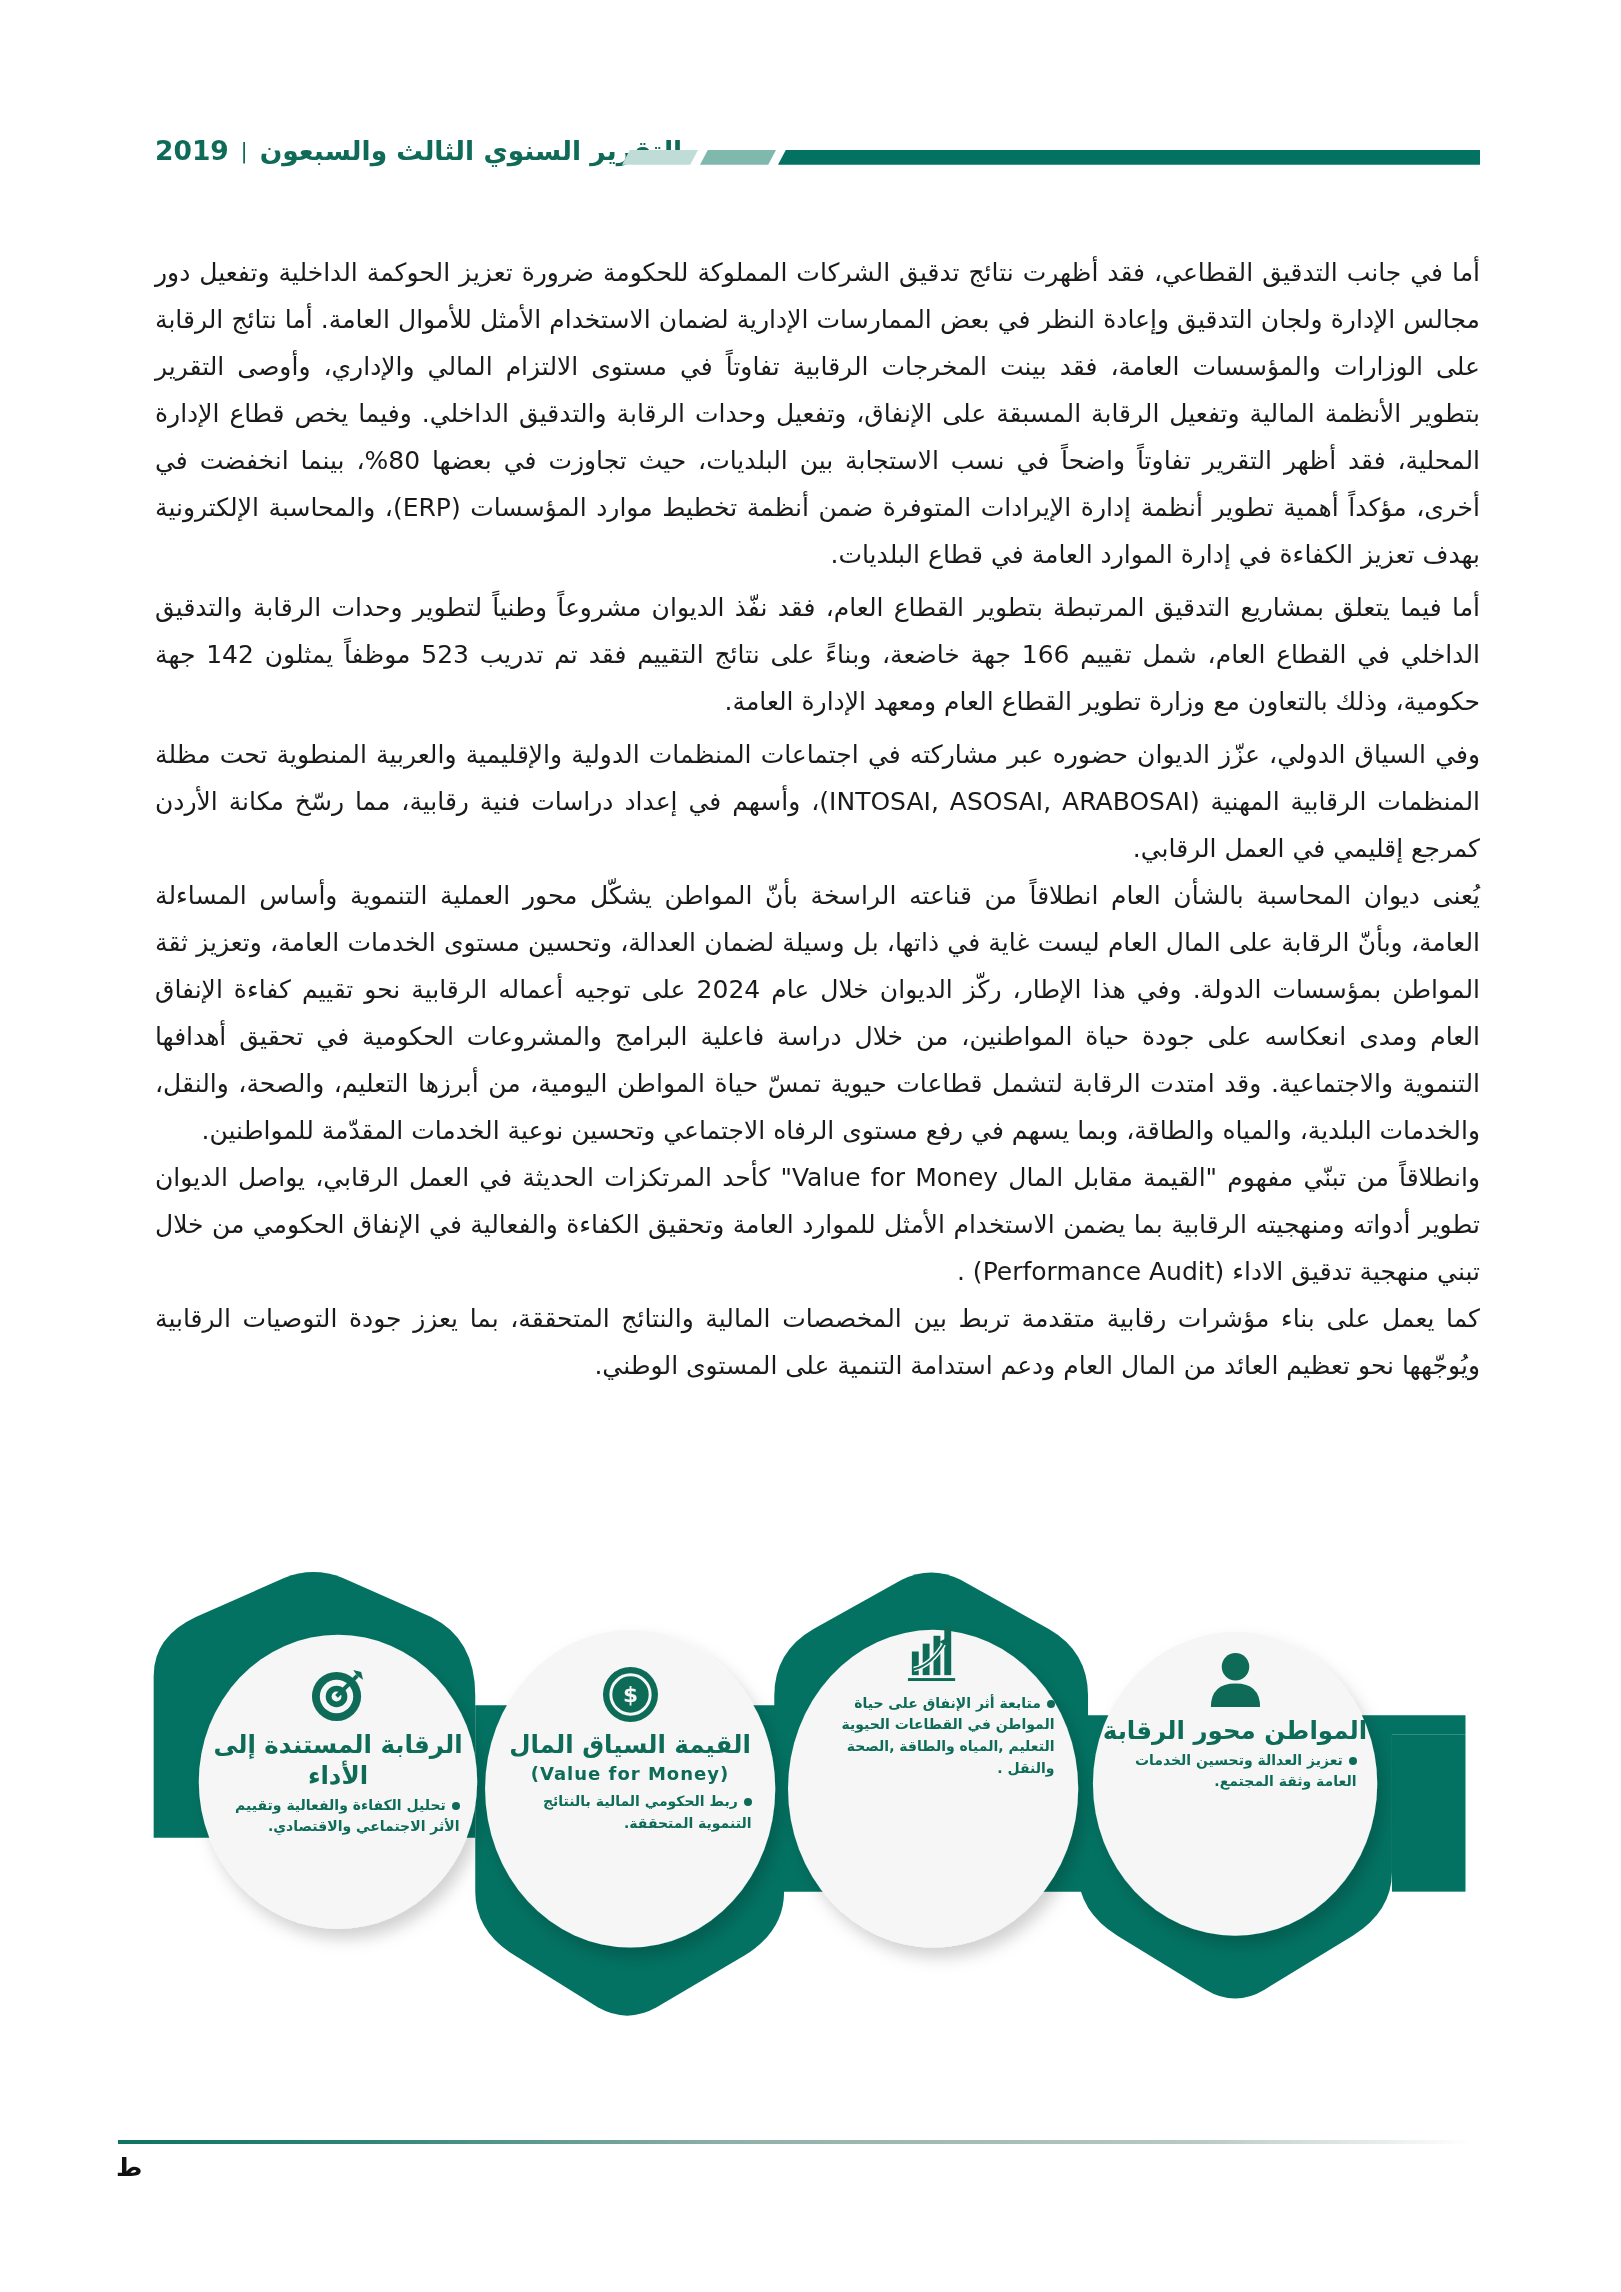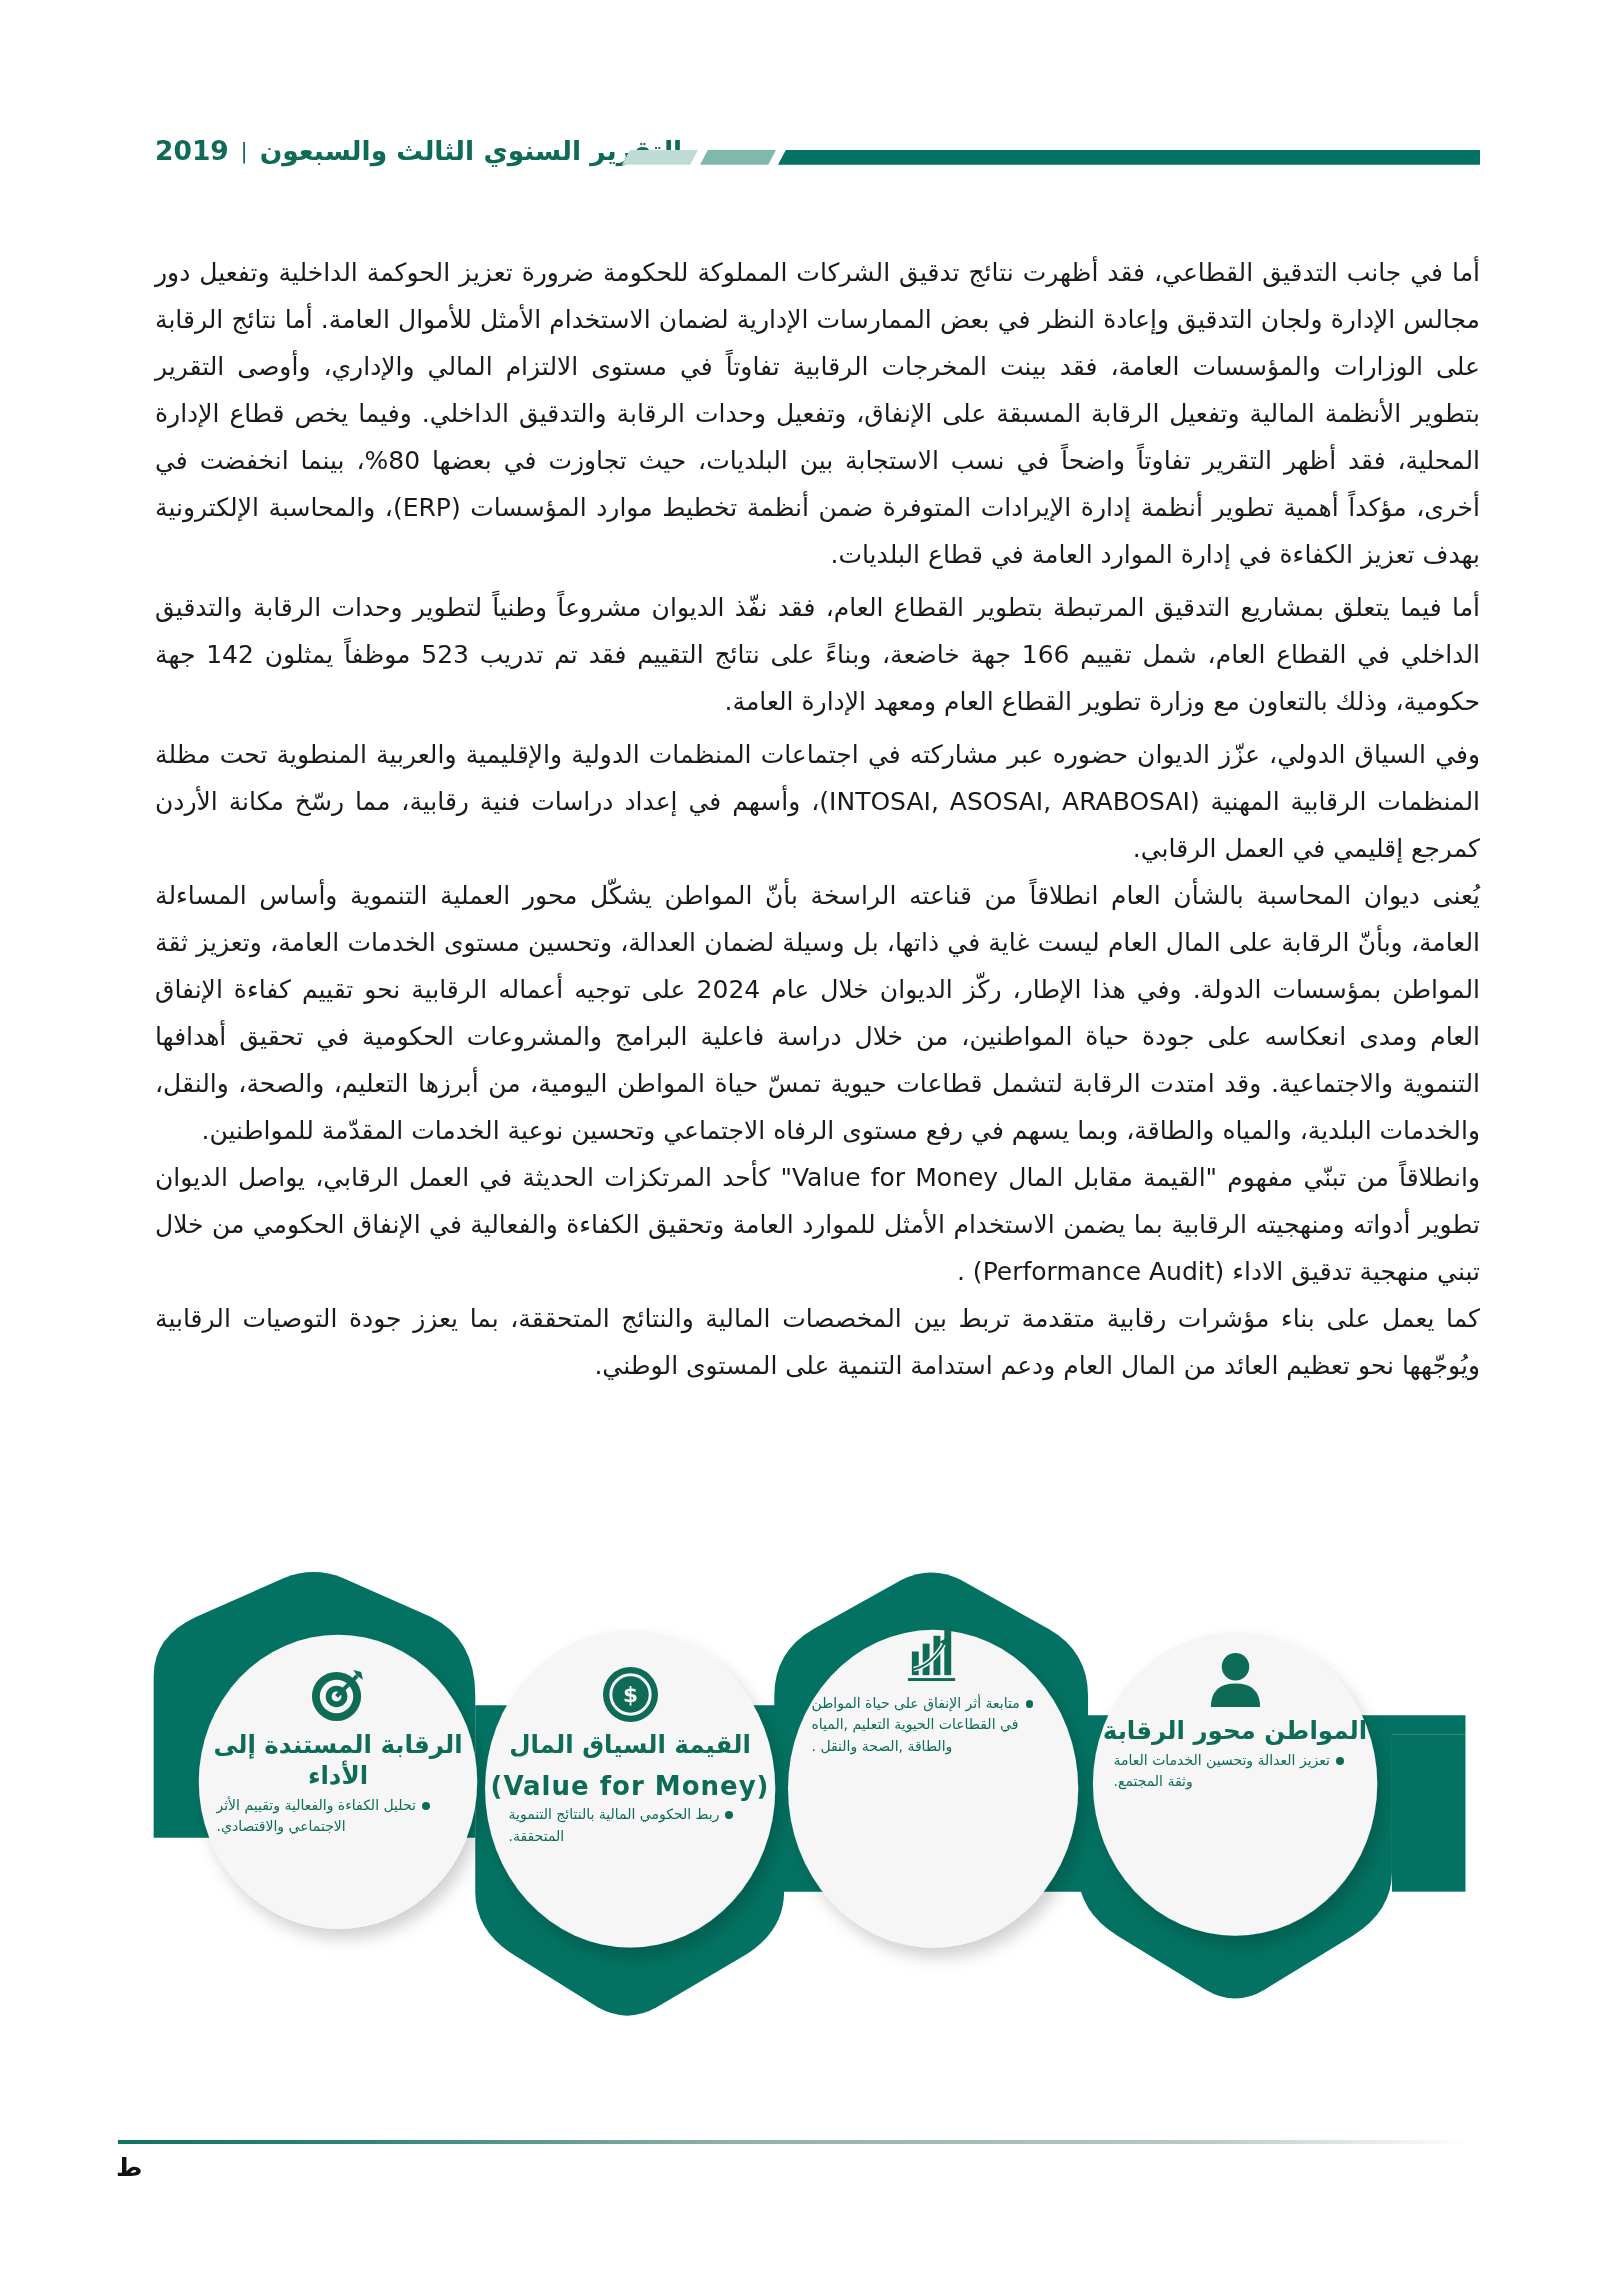--- a/index.html
+++ b/index.html
@@ -28,22 +28,22 @@
   .body-text p { margin: 0; }
   .body-text p.gap { margin-top: 5.9px; }
 
   
   .info { position: absolute; left: 137px; top: 1568px; width: 1353px; height: 461px; }
   .info svg.frames { position: absolute; left: 0; top: 0; }
   .card { position: absolute; width: 294px; height: 284px; direction: rtl;
           text-align: center; color: #0d6b58; font-family: "DejaVu Sans", sans-serif; }
   .card .icon { display: block; margin: 0 auto 5.9px auto; }
   .card .ctitle { font-weight: bold; font-size: 24.5px; line-height: 31px; }
-  .card .csub { font-weight: bold; font-size: 26px; line-height: 27.4px; letter-spacing: 1px; margin-top: 13px; }
-  .card .cbody { font-weight: normal; font-size: 14px; line-height: 21.6px; text-align: left;
+  .card .csub { font-weight: bold; font-size: 18px; line-height: 27.4px; letter-spacing: 1px; }
+  .card .cbody { font-weight: bold; font-size: 14px; line-height: 21.6px; text-align: right;
                  padding: 3.9px 25.5px 0 25.5px; }
   .card .cbody .dot { display: inline-block; width: 7.8px; height: 7.8px; border-radius: 50%;
                       background: #0d6b58; margin-left: 5.9px; vertical-align: middle; }
 
   
   .footer-line { position: absolute; left: 118px; top: 2140px; width: 1353px; height: 3.9px;
                  background: linear-gradient(to right, #0f7462 0%, #2f8577 18%, #8fb0a8 45%, #b9c9c4 80%, rgba(255,255,255,0) 100%); }
   .page-num { position: absolute; left: 116px; top: 2152px; font-size: 25.5px; font-weight: bold;
               color: #111; font-family: "DejaVu Sans", sans-serif; }
 </style>

